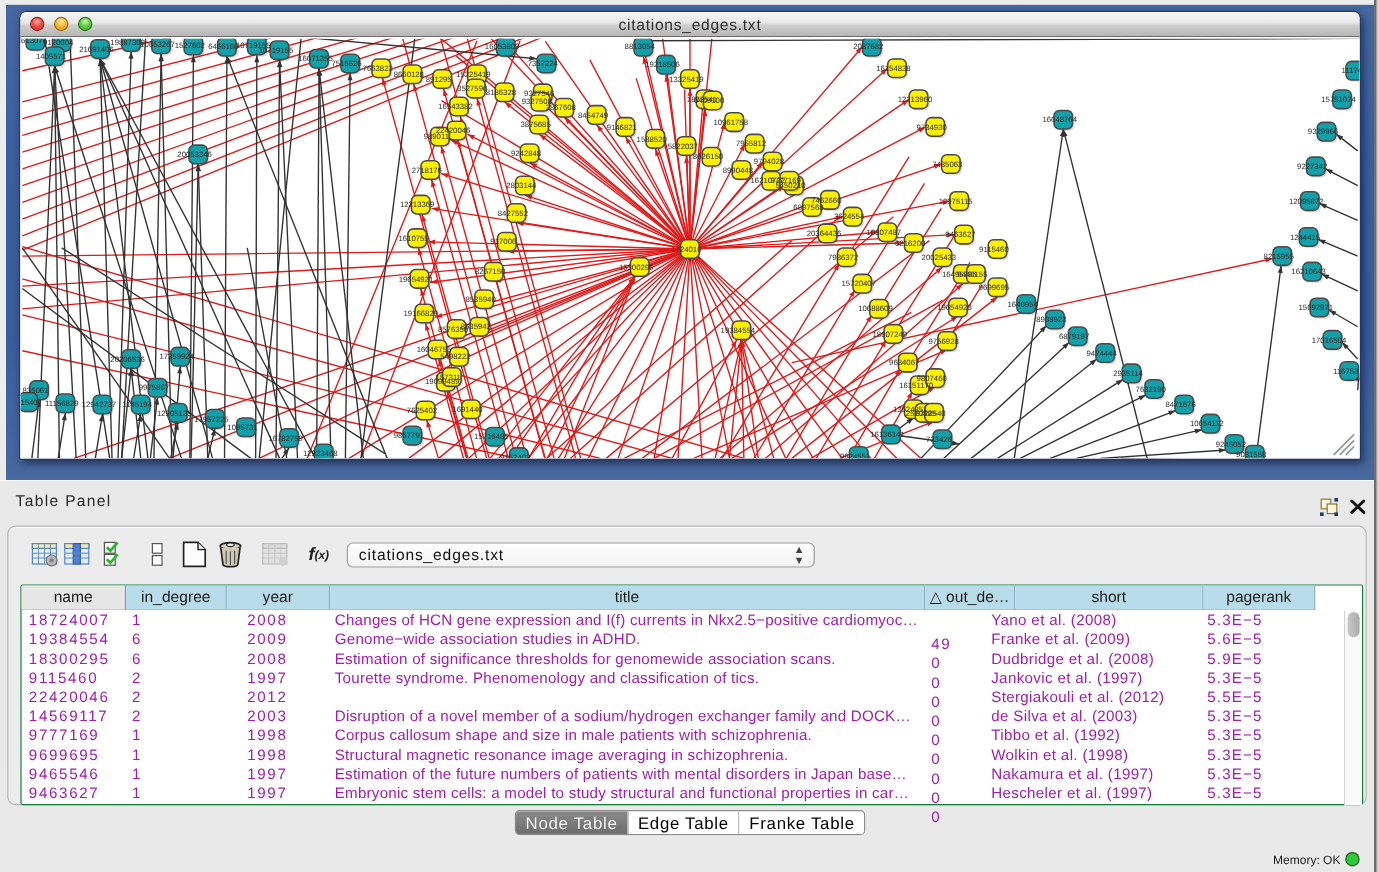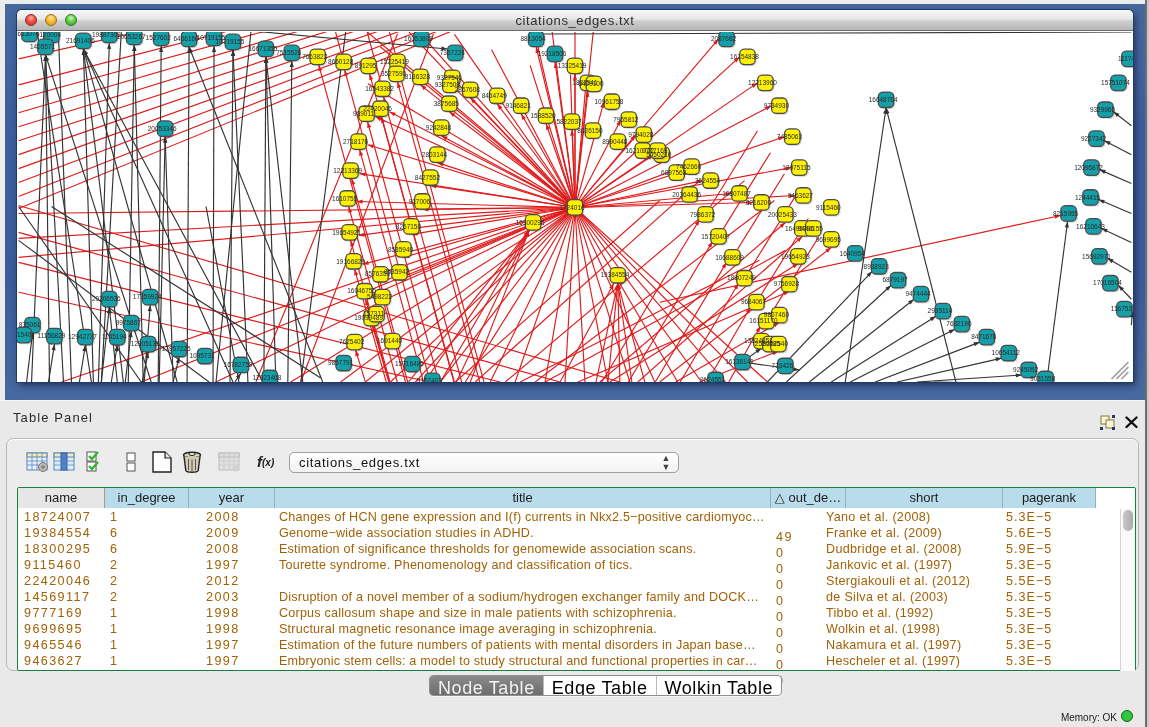--- a/index.html
+++ b/index.html
@@ -27,28 +27,28 @@
 #toolbar { position:absolute; left:0; top:0; width:100%; height:48px; }
 #combo { position:absolute; left:282px; top:13px; width:390px; height:21px; background:linear-gradient(180deg,#ffffff,#f2f2f2);
   border:1px solid #9f9f9f; border-radius:5px; font-size:13px; color:#111; padding:2px 0 0 9px; letter-spacing:0.7px; }
 #combo .arr { position:absolute; right:7px; top:1px; font-size:9px; color:#444; line-height:9px; }
 #tablewrap { position:absolute; left:10px; top:48px; width:1119px; height:184px; background:#fff; border:1px solid #15803d; border-radius:2px; }
 #thead { position:absolute; left:0; top:0; height:20px; width:1078px; display:flex; font-size:13px; color:#1c1c1c; border-bottom:1px solid #666; }
 #thead span { display:inline-block; text-align:center; padding-top:2px; background:#b9dcea; border-right:1px solid #8fb3c4; height:20px; }
 #thead .h0 { width:87px; background:#e6e6e6; border-right:1px solid #9b9b9b; }
 #thead .h1 { width:84px; } #thead .h2 { width:86px; } #thead .h3 { width:496px; }
 #thead .h4 { width:75px; } #thead .h5 { width:157px; } #thead .h6 { width:93px; }
-#tbody { position:absolute; left:0; top:21px; width:1078px; font-size:12.6px; color:#a16207;text-decoration:underline; }
+#tbody { position:absolute; left:0; top:21px; width:1078px; font-size:12.6px; color:#a21caf;text-decoration:underline; }
 .trow { height:16.1px; white-space:nowrap; position:relative; }
 .trow span { position:absolute; top:0.5px; }
 .c0 { left:6px; letter-spacing:1.4px; } .c1 { left:92px; letter-spacing:1.4px; } .c2 { left:188px; letter-spacing:1.4px; } .c3 { left:261px; letter-spacing:0.2px; }
 .c4 { left:758px; letter-spacing:1.4px;margin-top:20px; } .c5 { left:808px; letter-spacing:0.3px; } .c6 { left:988px; letter-spacing:1.0px; }
 #vsb { position:absolute; right:0px; top:21px; width:15px; height:162px; background:#fafafa; border-left:1px solid #d5d5d5; }
 #vsb .thumb { position:absolute; left:2px; top:1px; width:10px; height:21px; background:linear-gradient(90deg,#c9c9c9,#ababab); border-radius:5px; }
-#tabs { position:absolute; left:429px; top:274px; height:21px; display:flex; font-size:18px;
+#tabs { position:absolute; left:429px; top:274px; height:21px; display:flex; font-size:14px;
   border:1px solid #8f8f8f; border-radius:4px; overflow:hidden; background:#fff; box-shadow:0 1px 0 #f5f5f5; }
 #tabs div { padding:2px 8px 0 8px; height:21px; letter-spacing:0.6px; }
 #tabs .sel { background:linear-gradient(180deg,#8a8a8a,#6a6a6a); color:#f2f2f2; }
 #tabs .mid { border-left:1px solid #bbb; border-right:1px solid #bbb; }
 #mem { position:absolute; right:32px; top:311px; font-size:10px; color:#1a1a1a; }
 #memdot { position:absolute; right:16px; top:309px; width:12px; height:12px; border-radius:50%; background:#2fc93c; border:1.5px solid #1c5c1c; }
 .picon { position:absolute; top:11px; }
 svg text { font-family:"Liberation Sans",sans-serif; }
 </style></head>
 <body>
@@ -1016,17 +1016,17 @@
           </div>
       </div>
       <div id="vsb">
           <div class="thumb"></div>
         </div>
     </div>
   </div>
   <div id="tabs">
       <div class="sel">Node Table</div>
       <div class="mid">Edge Table</div>
-      <div>Wolkin Table</div>
+      <div>Franke Table</div>
     </div>
   <span id="mem">Memory: OK</span>
     <div id="memdot"></div>
 </div>
 
 </body></html>

